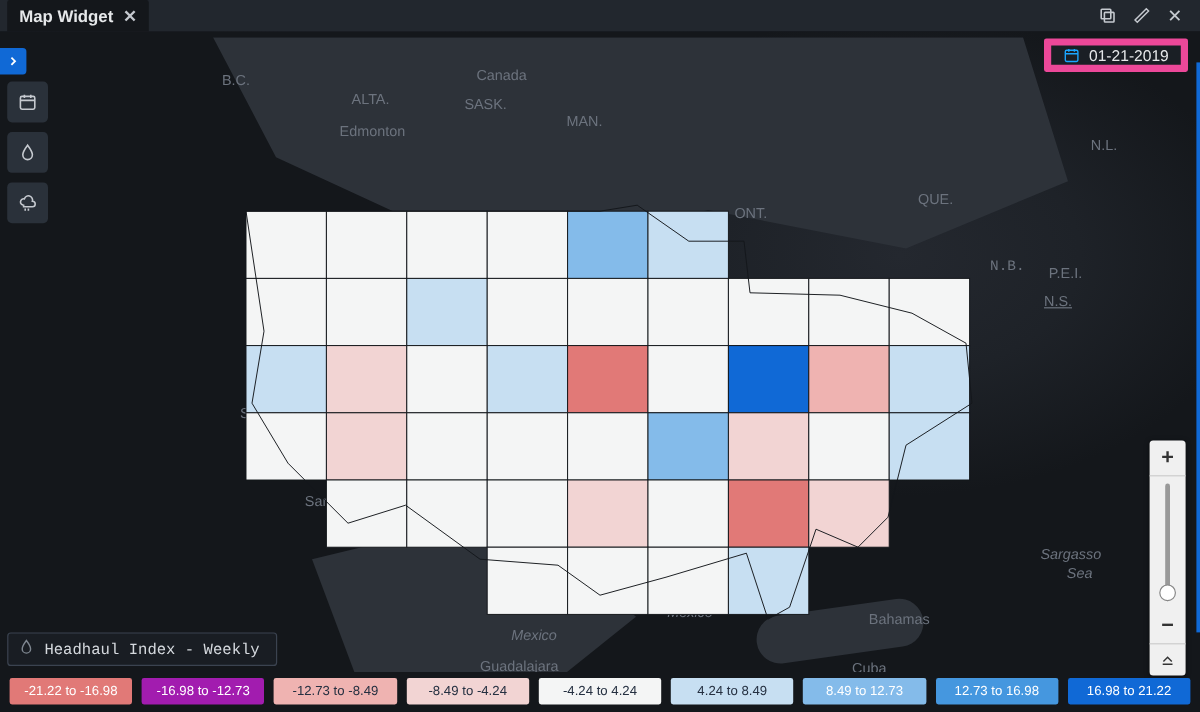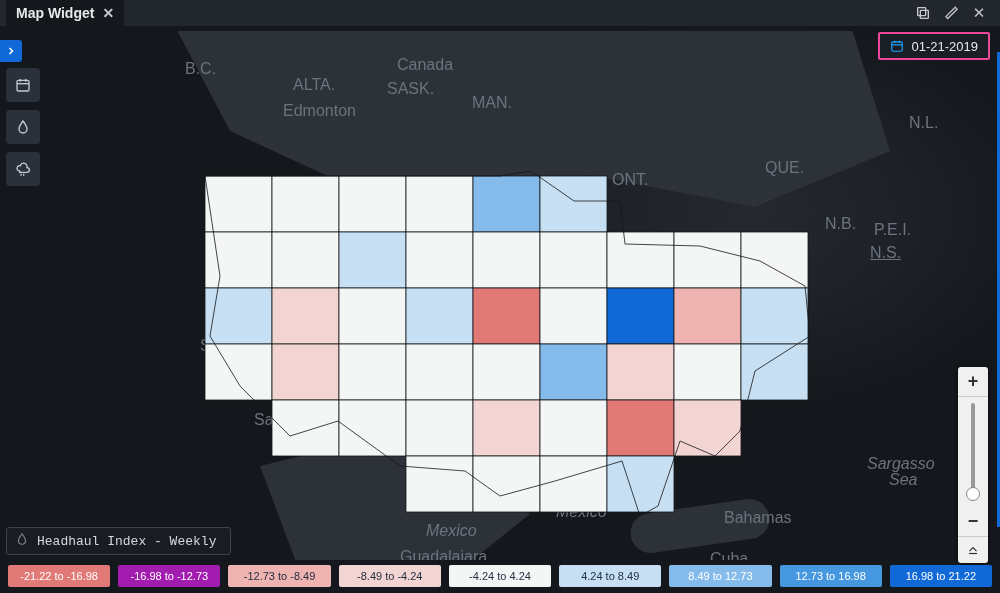--- a/index.html
+++ b/index.html
@@ -58,21 +58,21 @@
     cursor: pointer;
     font-size: 15px;
   }
 
   
   .date-pill {
     position: absolute;
     top: 32px;
     right: 10px;
     height: 28px;
-    border: 2px solid #ec4899;
+    border: 6px solid #ec4899;
     border-radius: 2px;
     background: #1a1f25;
     display: flex;
     align-items: center;
     gap: 8px;
     padding: 0 10px;
     font-size: 13px;
     color: #e6e8ea;
     z-index: 50;
     cursor: pointer;
@@ -139,21 +139,21 @@
     position: absolute;
     inset: 0;
     background:
       radial-gradient(ellipse 300px 200px at 75% 35%, #24282f 0%, #1e2228 50%, #14171b 100%),
       radial-gradient(ellipse 420px 260px at 30% 20%, #2d3239 0%, #24282f 45%, #14171b 100%),
       #14171b;
   }
   .bm-label {
     position: absolute;
     color: #6c737e;
-    font-size: 16px;
+    font-size: 12px;
     font-weight: 500;
     white-space: nowrap;
     z-index: 2;
   }
 
   
   .us-overlay {
     position: absolute;
     left: 0; top: 0;
     width: 100%;
@@ -314,21 +314,21 @@
     <div class="landmass" style="left:260px; top:400px; width:300px; height:160px; clip-path: polygon(0 25%,55% 0,90% 55%,60% 100%,15% 100%);"></div>
     <div class="landmass" style="left:630px; top:480px; width:140px; height:40px; border-radius:20px; transform:rotate(-8deg);"></div>
     <div id="bm-labels">
         <span class="bm-label" style="left: 185px; top: 34px;">B.C.</span>
         <span class="bm-label" style="left: 293px; top: 50px;">ALTA.</span>
         <span class="bm-label" style="left: 387px; top: 54px;">SASK.</span>
         <span class="bm-label" style="left: 397px; top: 30px; font-style: normal;">Canada</span>
         <span class="bm-label" style="left: 472px; top: 68px;">MAN.</span>
         <span class="bm-label" style="left: 283px; top: 76px;">Edmonton</span>
         <span class="bm-label" style="left: 612px; top: 145px;">ONT.</span>
-        <span class="bm-label" style="left: 825px; top: 189px;">N.B.</span>
+        <span class="bm-label" style="left: 825px; top: 189px; font-family: Liberation Mono, monospace;">N.B.</span>
         <span class="bm-label" style="left: 874px; top: 195px;">P.E.I.</span>
         <span class="bm-label" style="left: 870px; top: 218px; text-decoration: underline;">N.S.</span>
         <span class="bm-label" style="left: 909px; top: 88px;">N.L.</span>
         <span class="bm-label" style="left: 765px; top: 133px;">QUE.</span>
         <span class="bm-label" style="left: 712px; top: 220px;">Ottawa</span>
         <span class="bm-label" style="left: 672px; top: 245px;">Toronto</span>
         <span class="bm-label" style="left: 200px; top: 311px;">San Francisco</span>
         <span class="bm-label" style="left: 254px; top: 385px;">San Diego</span>
         <span class="bm-label" style="left: 515px; top: 438px;">Houston</span>
         <span class="bm-label" style="left: 426px; top: 496px; font-style: italic;">Mexico</span>

